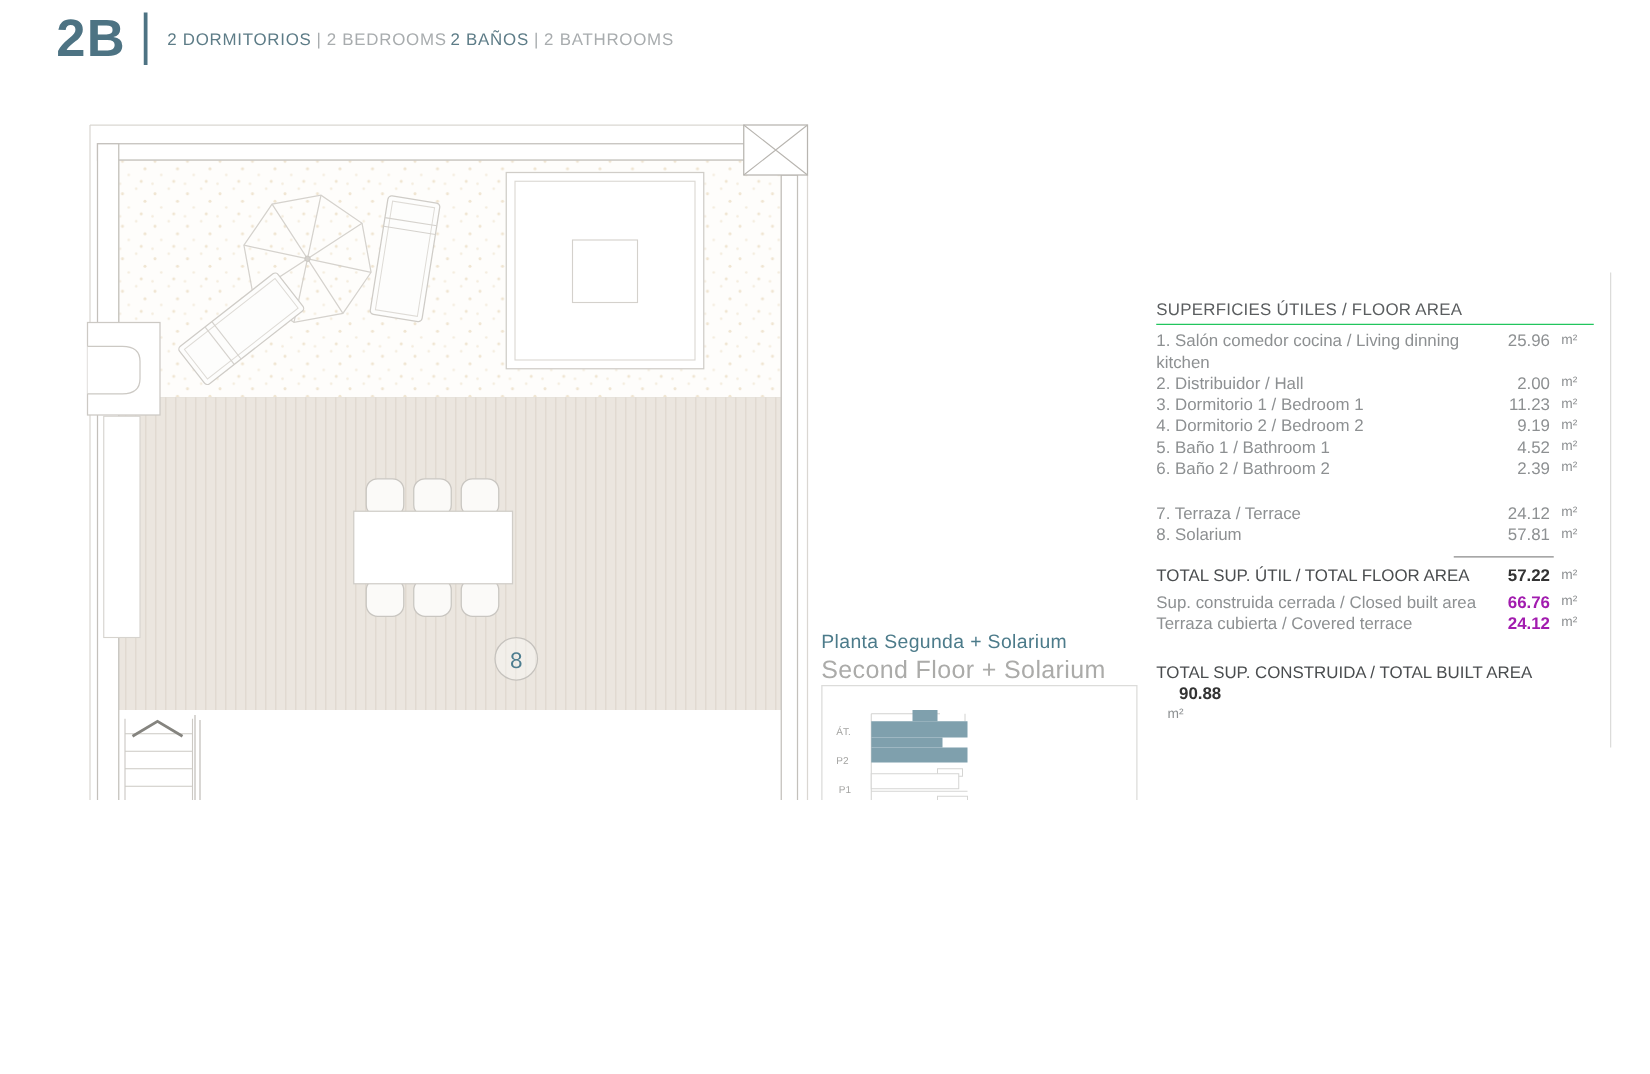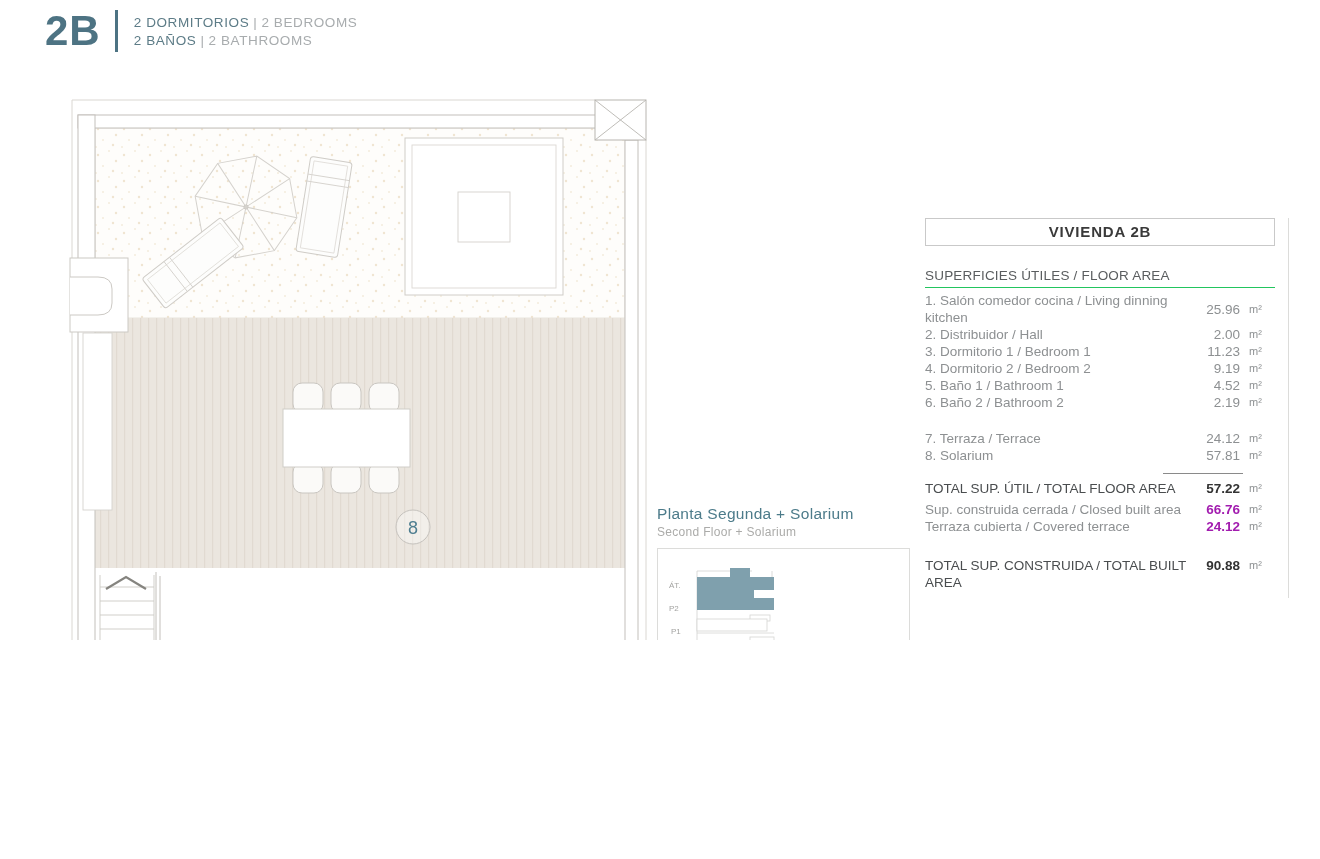--- a/index.html
+++ b/index.html
@@ -3,57 +3,57 @@
 <meta charset="utf-8">
 <style>
   html,body{margin:0;padding:0;background:#fff;}
   .page{position:relative;width:1320px;height:640px;background:#ffffff;overflow:hidden;
         font-family:"Liberation Sans","DejaVu Sans",sans-serif;}
 
   
   .hdr{position:absolute;left:45px;top:10px;display:flex;align-items:center;}
   .hdr-logo{font-size:42px;font-weight:bold;color:#4d7383;letter-spacing:1px;line-height:1;}
   .hdr-bar{width:3px;height:42px;background:#4d7383;margin:0 16px 0 14px;}
-  .hdr-lines{display:flex;flex-direction:column;gap:3px;}
+  .hdr-lines{display:flex;flex-direction:row;gap:3px;}
   .hdr-line{font-size:13.5px;letter-spacing:.6px;}
   .hdr-es{color:#5d7c87;}
   .hdr-en{color:#a8acae;}
   .hdr-sep{color:#a8acae;padding:0 4px;}
 
   
   .plan{position:absolute;left:68px;top:97px;width:585px;height:680px;}
   .watermark{position:absolute;left:516px;top:404px;font-size:37px;font-weight:600;
              color:rgba(255,255,255,.82);letter-spacing:2px;pointer-events:none;}
 
   
   .loc-title{position:absolute;left:657px;top:505px;font-size:15.5px;color:#4c7b8a;letter-spacing:.3px;}
-  .loc-sub{position:absolute;left:657px;top:525px;font-size:12px;color:#ababa9;letter-spacing:.3px;}
+  .loc-sub{position:absolute;left:657px;top:525px;font-size:20px;color:#ababa9;letter-spacing:.3px;}
   .loc-box{position:absolute;left:657px;top:548px;width:251px;height:320px;border:1px solid #dcdcda;background:#fff;}
   .elev{position:absolute;left:6px;top:18px;}
   .keyplan{position:absolute;left:2px;top:168px;}
 
   
   .area-panel{position:absolute;left:925px;top:218px;width:350px;font-size:13.5px;color:#8d9092;}
   .tbl-title{border:1px solid #c9c9c9;height:26px;line-height:26px;text-align:center;
              font-weight:bold;font-size:15px;color:#3a3a3a;letter-spacing:.8px;}
   .sec-hdr{margin-top:22px;padding-bottom:4px;border-bottom:1px solid #22c55e;
            color:#5a5d5f;letter-spacing:.2px;}
   .rows{margin-top:4px;}
-  .row{display:flex;align-items:center;line-height:17px;}
+  .row{display:flex;align-items:flex-start;line-height:17px;}
   .row .lbl{flex:1;}
   .row .val{width:52px;text-align:right;}
   .row .unit{width:26px;padding-left:9px;font-size:11px;}
   .gap15{height:15px;}
   .num-rule{width:80px;margin-left:238px;border-top:1px solid #8a8a8a;margin-top:9px;margin-bottom:6px;}
   .total-row{display:flex;align-items:flex-start;line-height:17px;color:#4a4d4f;}
   .total-row .lbl{flex:1;}
   .total-row .val{width:52px;text-align:right;font-weight:bold;color:#333;}
   .total-row .unit{width:26px;padding-left:9px;font-size:11px;color:#8d9092;}
   .bold-val .val{font-weight:bold;color:#a21caf;}
-  .mt22{margin-top:22px;}
+  .mt22{margin-top:22px;flex-direction:column;}
   .vline{position:absolute;left:1288px;top:218px;width:1px;height:380px;background:#dcdcda;}
 </style>
 </head>
 <body>
 
 <div class="page">
 
   <div class="hdr">
     <div class="hdr-logo">2B</div>
     <div class="hdr-bar"></div>
@@ -230,21 +230,20 @@
       </g>
 
       <g fill="none" stroke="#c6c6c4" stroke-width="0.9">
         <path d="M152,72 L160,132 M160,72 L168,132"></path>
         <rect x="171" y="72" width="58" height="64"></rect>
       </g>
     </svg>
   </div>
 
   <div class="area-panel">
-    <div class="tbl-title">VIVIENDA 2B</div>
 
     <div class="sec-hdr">SUPERFICIES ÚTILES / FLOOR AREA</div>
     <div class="rows">
       <div class="row">
           <span class="lbl">1. Salón comedor cocina / Living dinning kitchen</span>
           <span class="val">25.96</span>
           <span class="unit">m²</span>
         </div>
       <div class="row">
           <span class="lbl">2. Distribuidor / Hall</span>
@@ -261,21 +260,21 @@
           <span class="val">9.19</span>
           <span class="unit">m²</span>
         </div>
       <div class="row">
           <span class="lbl">5. Baño 1 / Bathroom 1</span>
           <span class="val">4.52</span>
           <span class="unit">m²</span>
         </div>
       <div class="row">
           <span class="lbl">6. Baño 2 / Bathroom 2</span>
-          <span class="val">2.19</span>
+          <span class="val">2.39</span>
           <span class="unit">m²</span>
         </div>
     </div>
 
     <div class="gap15"></div>
     <div class="rows">
       <div class="row">
           <span class="lbl">7. Terraza / Terrace</span>
           <span class="val">24.12</span>
           <span class="unit">m²</span>

